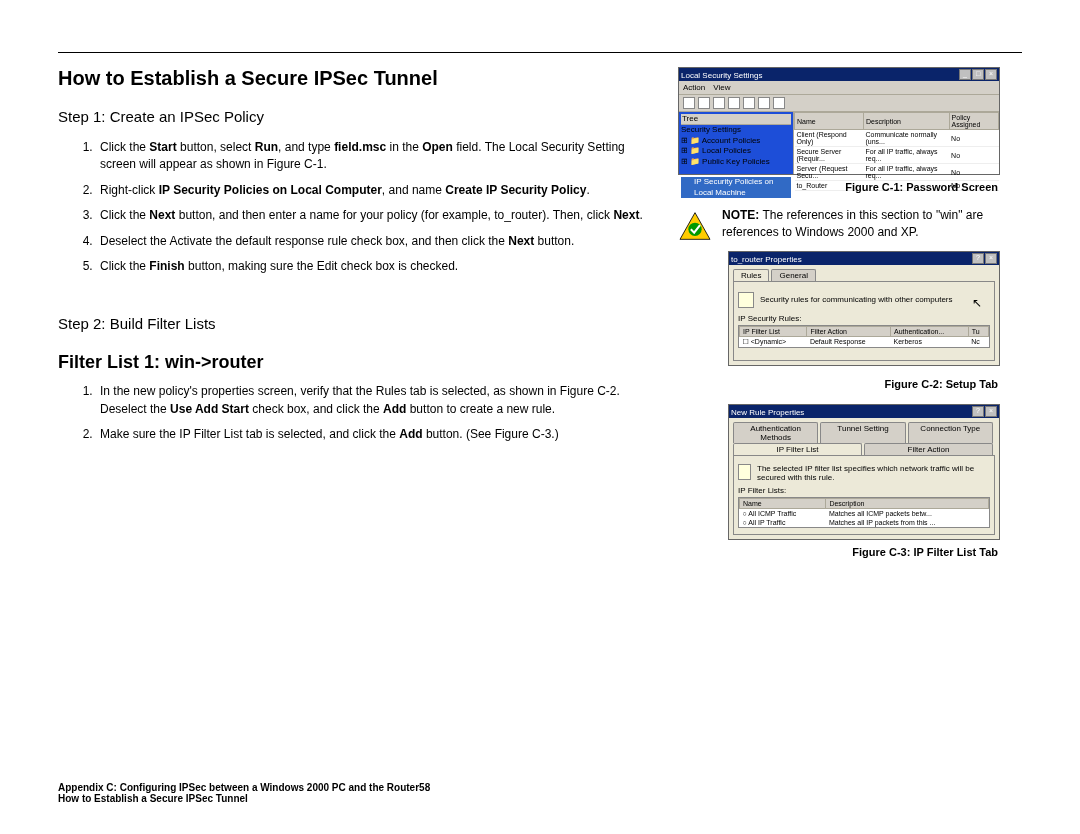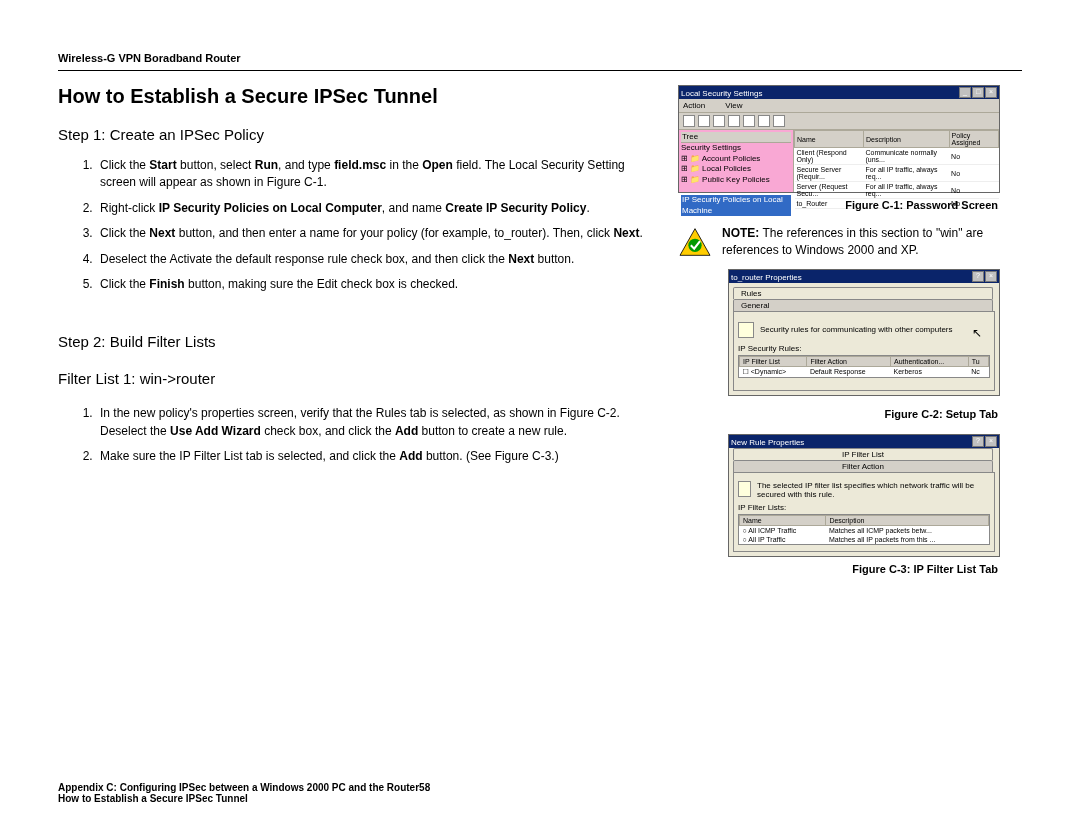--- a/index.html
+++ b/index.html
@@ -28,59 +28,58 @@
   }
   .main-cols {
     display: flex;
     flex-direction: row;
     gap: 20px;
   }
   .left-col { width: 600px; }
   .right-col { width: 320px; }
   h1 { font-size: 20px; font-weight: bold; margin: 0 0 18px 0; }
   h2 { font-size: 15px; font-weight: normal; margin: 0 0 14px 0; }
-  h3 { font-size: 15px; font-weight: normal; margin: 20px 0 18px 0; }
+  h3 { font-size: 18px; font-weight: bold; margin: 20px 0 10px 0; }
   ol { margin: 0 0 14px 0; padding-left: 38px; font-size: 12px; line-height: 1.45; }
   ol li { margin-bottom: 8px; padding-left: 4px; }
   .b { font-weight: bold; }
-  .note-row { display:flex; align-items:center; gap:10px; margin:14px 0 10px 0; font-size:12px; line-height:1.4; }
+  .note-row { display:flex; align-items:flex-end; gap:10px; margin:14px 0 10px 0; font-size:12px; line-height:1.4; }
   .warn-icon { width:34px; height:30px; flex:0 0 auto; }
   .fig-cap { font-size:11px; font-weight:bold; text-align:right; margin:6px 0 14px 0; }
   
   .win { border:1px solid #666; background:#ece9d8; font-size:8px; color:#000; }
   .win .titlebar { background:#0a246a; color:#fff; display:flex; align-items:flex-end; justify-content:space-between; padding:1px 2px; font-size:8px; }
   .win .titlebar .wbtns span { display:inline-block; width:10px; height:9px; background:#c0c0c0; border:1px solid #777; margin-left:1px; text-align:center; line-height:8px; font-size:7px; }
-  .win .toolbar { background:#d4d0c8; padding:2px 4px; display:flex; gap:20px; border-bottom:1px solid #aca899; font-size:8px; }
+  .win .toolbar { background:#d4d0c8; padding:2px 4px; display:flex; gap:8px; border-bottom:1px solid #aca899; font-size:8px; }
   .win .body { background:#fff; }
   .tree-pane { display:flex; }
-  .tree { width:110px; border-right:1px solid #aca899; background:#f9a8d4; padding:2px; font-size:8px; line-height:1.3; }
-  .tree .sel { background:#316ac5; color:#fff; display:inline-block; padding:0 1px; }
+  .tree { width:110px; border-right:1px solid #aca899; background:#1d4ed8; padding:2px; font-size:8px; line-height:1.3; }
+  .tree .sel { background:#316ac5; color:#fff; display:inline-block; padding:0 13px; }
   .list { flex:1; background:#fff; }
   .list table { width:100%; border-collapse:collapse; font-size:7px; }
   .list th { background:#d4d0c8; border:1px solid #aca899; padding:1px 2px; text-align:left; font-weight:normal; }
   .list td { padding:1px 2px; border-bottom:1px solid #eee; }
-  .tabs { display:flex; padding:4px 4px 0 4px; font-size:8px;flex-direction:column; }
+  .tabs { display:flex; padding:4px 4px 0 4px; font-size:8px; }
   .tab { border:1px solid #888; border-bottom:none; padding:1px 7px; margin-right:2px; background:#ece9d8; border-radius:2px 2px 0 0; }
   .tab.inactive { background:#d4d0c8; }
   .panel { border:1px solid #888; margin:0 4px 4px 4px; padding:4px; background:#ece9d8; font-size:8px; min-height:70px; }
   .grid { background:#fff; border:1px solid #888; }
   .grid table { width:100%; border-collapse:collapse; font-size:7px; }
   .grid th { background:#d4d0c8; border:1px solid #aca899; padding:1px 3px; text-align:left; font-weight:normal; }
   .grid td { padding:1px 3px; }
   .tb-icn { display:inline-block; width:10px; height:10px; border:1px solid #888; background:#fff; }
   .footer { position:absolute; left:58px; right:58px; bottom:30px; font-size:10px; }
   .footer-row { display:flex; justify-content:flex-start; font-weight:bold; }
   .footer .sub { font-weight:bold; }
 </style>
 </head>
 <body>
 
 <div class="page">
 
-  <div class="header-line">Wireless-G VPN Boradband Router</div>
   <hr class="top-rule">
 
   <div class="main-cols">
     <div class="left-col">
       <h1>How to Establish a Secure IPSec Tunnel</h1>
 
       <h2>Step 1: Create an IPSec Policy</h2>
       <ol>
         <li>
           <span>Click the </span><span class="b">Start</span><span> button, select </span><span class="b">Run</span><span>, and type </span><span class="b">field.msc</span><span> in the </span><span class="b">Open</span><span> field.  The Local Security Setting screen will appear as shown in Figure C-1.</span>
@@ -96,21 +95,21 @@
         </li>
         <li>
           <span>Click the </span><span class="b">Finish</span><span> button, making sure the Edit check box is checked.</span>
         </li>
       </ol>
 
       <h2 style="margin-top:40px">Step 2: Build Filter Lists</h2>
       <h3>Filter List 1: win-&gt;router</h3>
       <ol>
         <li>
-          <span>In the new policy's properties screen, verify that the Rules tab is selected, as shown in Figure C-2. Deselect the </span><span class="b">Use Add Wizard</span><span> check box, and click the </span><span class="b">Add</span><span> button to create a new rule.</span>
+          <span>In the new policy's properties screen, verify that the Rules tab is selected, as shown in Figure C-2. Deselect the </span><span class="b">Use Add Start</span><span> check box, and click the </span><span class="b">Add</span><span> button to create a new rule.</span>
         </li>
         <li>
           <span>Make sure the IP Filter List tab is selected, and click the </span><span class="b">Add</span><span> button. (See Figure C-3.)</span>
         </li>
       </ol>
     </div>
 
     <div class="right-col">
 
       <div class="win" style="width:320px;">
@@ -223,20 +222,25 @@
           </div>
         </div>
       </div>
       <div class="fig-cap" style="margin-left:50px;width:270px;margin-top:12px;">Figure C-2: Setup Tab</div>
 
       <div class="win" style="width:270px; margin-left:50px; margin-top:4px;">
         <div class="titlebar">
           <span>New Rule Properties</span>
           <span class="wbtns"><span>?</span><span>×</span></span>
         </div>
+        <div class="tabs" style="justify-content:space-between;">
+          <div class="tab inactive" style="flex:1;text-align:center">Authentication Methods</div>
+          <div class="tab inactive" style="flex:1;text-align:center">Tunnel Setting</div>
+          <div class="tab inactive" style="flex:1;text-align:center">Connection Type</div>
+        </div>
         <div class="tabs" style="padding-top:0">
           <div class="tab" style="flex:1;text-align:center">IP Filter List</div>
           <div class="tab inactive" style="flex:1;text-align:center">Filter Action</div>
         </div>
         <div class="panel">
           <div style="display:flex;gap:6px;align-items:flex-start;margin:4px 0;">
             <span class="tb-icn" style="width:14px;height:14px;background:#ffd;"></span>
             <span>The selected IP filter list specifies which network traffic will be secured with this rule.</span>
           </div>
           <div style="margin:4px 0 2px 0;">IP Filter Lists:</div>

